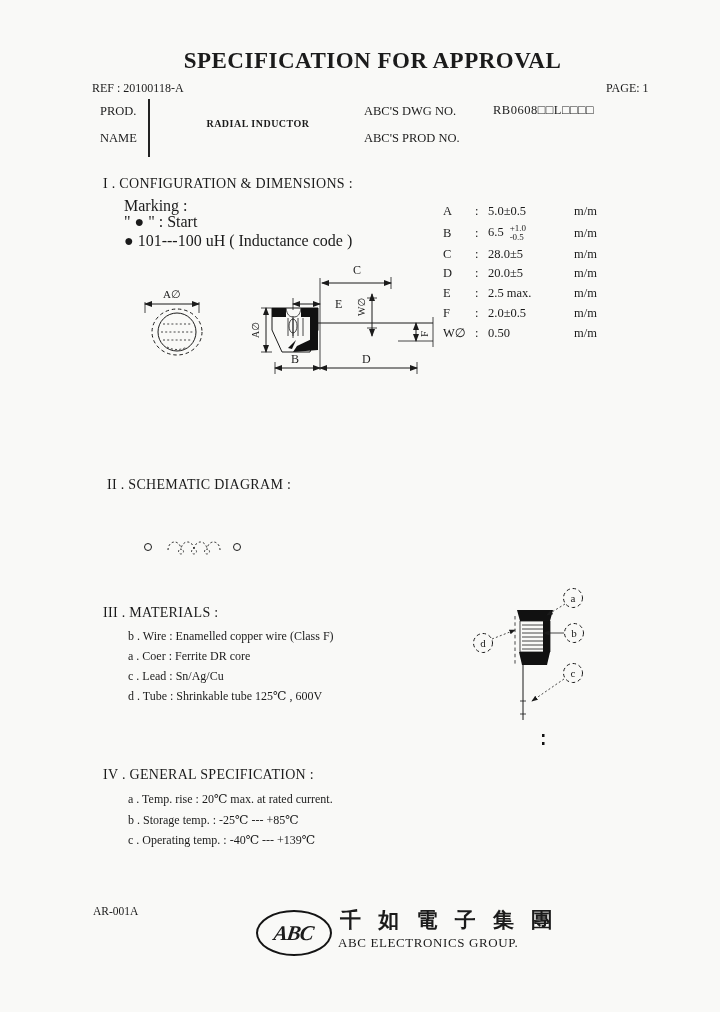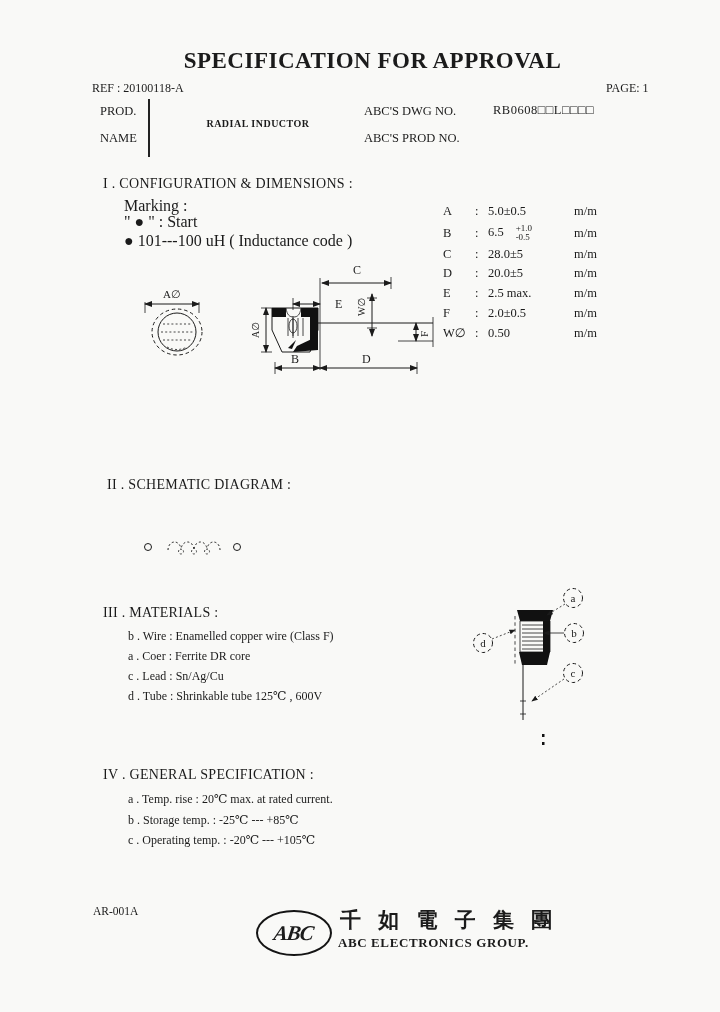--- a/index.html
+++ b/index.html
@@ -30,31 +30,31 @@
   .s3head { left:103px; top:605px; }
   .s4head { left:103px; top:767px; }
   .mk { left:124px; font-size:16px; }
   .mk1 { top:197px; } .mk2 { top:213px; } .mk3 { top:232px; }
   .dimtable { left:443px; top:202px; display:flex; flex-direction:column; font-size:12.5px; }
   .dim-row { display:flex; align-items:center; height:19.5px; }
   .dim-row.tall { height:23px; }
   .dk { width:32px; } .dc { width:13px; } .dv { width:86px; }
   .du { width:36px; }
   .tol { display:inline-flex; flex-direction:column; font-size:9px; line-height:9px;
-         vertical-align:middle; margin-left:12px; }
+         vertical-align:middle; margin-left:6px; }
   .list { font-size:12px; }
   .s3list { left:128px; top:626px; line-height:20px; }
   .s4list { left:128px; top:789px; line-height:20.5px; }
   .doccode { left:93px; top:905px; font-size:11.5px; }
   .logo { left:256px; top:910px; width:76px; height:46px; border:2.5px solid #141414;
           border-radius:50%; display:flex; align-items:center; justify-content:center; }
   .logo span { font-style:italic; font-weight:bold; font-size:21px; letter-spacing:-1px;
                transform:skewX(-8deg); }
   .cn { left:340px; top:906px; font-size:21px; font-weight:bold; letter-spacing:6px; }
-  .en { left:338px; top:935px; font-size:13px; font-weight:bold; letter-spacing:.6px; }
+  .en { left:338px; top:935px; font-size:13px; font-weight:normal; letter-spacing:.6px; }
   svg { position:absolute; overflow:visible; }
   svg text { font-family:"Liberation Serif","DejaVu Serif",serif; fill:#1b1b1b; }
   .ln { stroke:#1b1b1b; stroke-width:1; fill:none; }
   .thin { stroke-width:.8; }
   .dash { stroke-dasharray:3.5 2.8; }
   .dot  { stroke-dasharray:2 2.2; }
   .fillb { fill:#111; stroke:none; }
 </style>
 </head>
 <body>
@@ -235,21 +235,21 @@
       <circle class="ln dash" cx="111" cy="95" r="9.5"></circle>
       <text x="111" y="99" text-anchor="middle">c</text>
       <line class="ln thin dot" x1="102" y1="101" x2="70" y2="123" marker-end="url(#ta)"></line>
     </g>
   </svg>
 
   <div class="abs shead s4head">IV . GENERAL SPECIFICATION :</div>
   <div class="abs list s4list">
     <div>a . Temp. rise : 20℃ max. at rated current.</div>
     <div>b . Storage temp. : -25℃ --- +85℃</div>
-    <div>c . Operating temp. : -20℃ --- +105℃</div>
+    <div>c . Operating temp. : -40℃ --- +139℃</div>
   </div>
 
   <div class="abs doccode">AR-001A</div>
   <div class="abs logo">
     <span>ABC</span>
   </div>
   <div class="abs cn">千 如 電 子 集 團</div>
   <div class="abs en">ABC ELECTRONICS GROUP.</div>
 
 </div>

